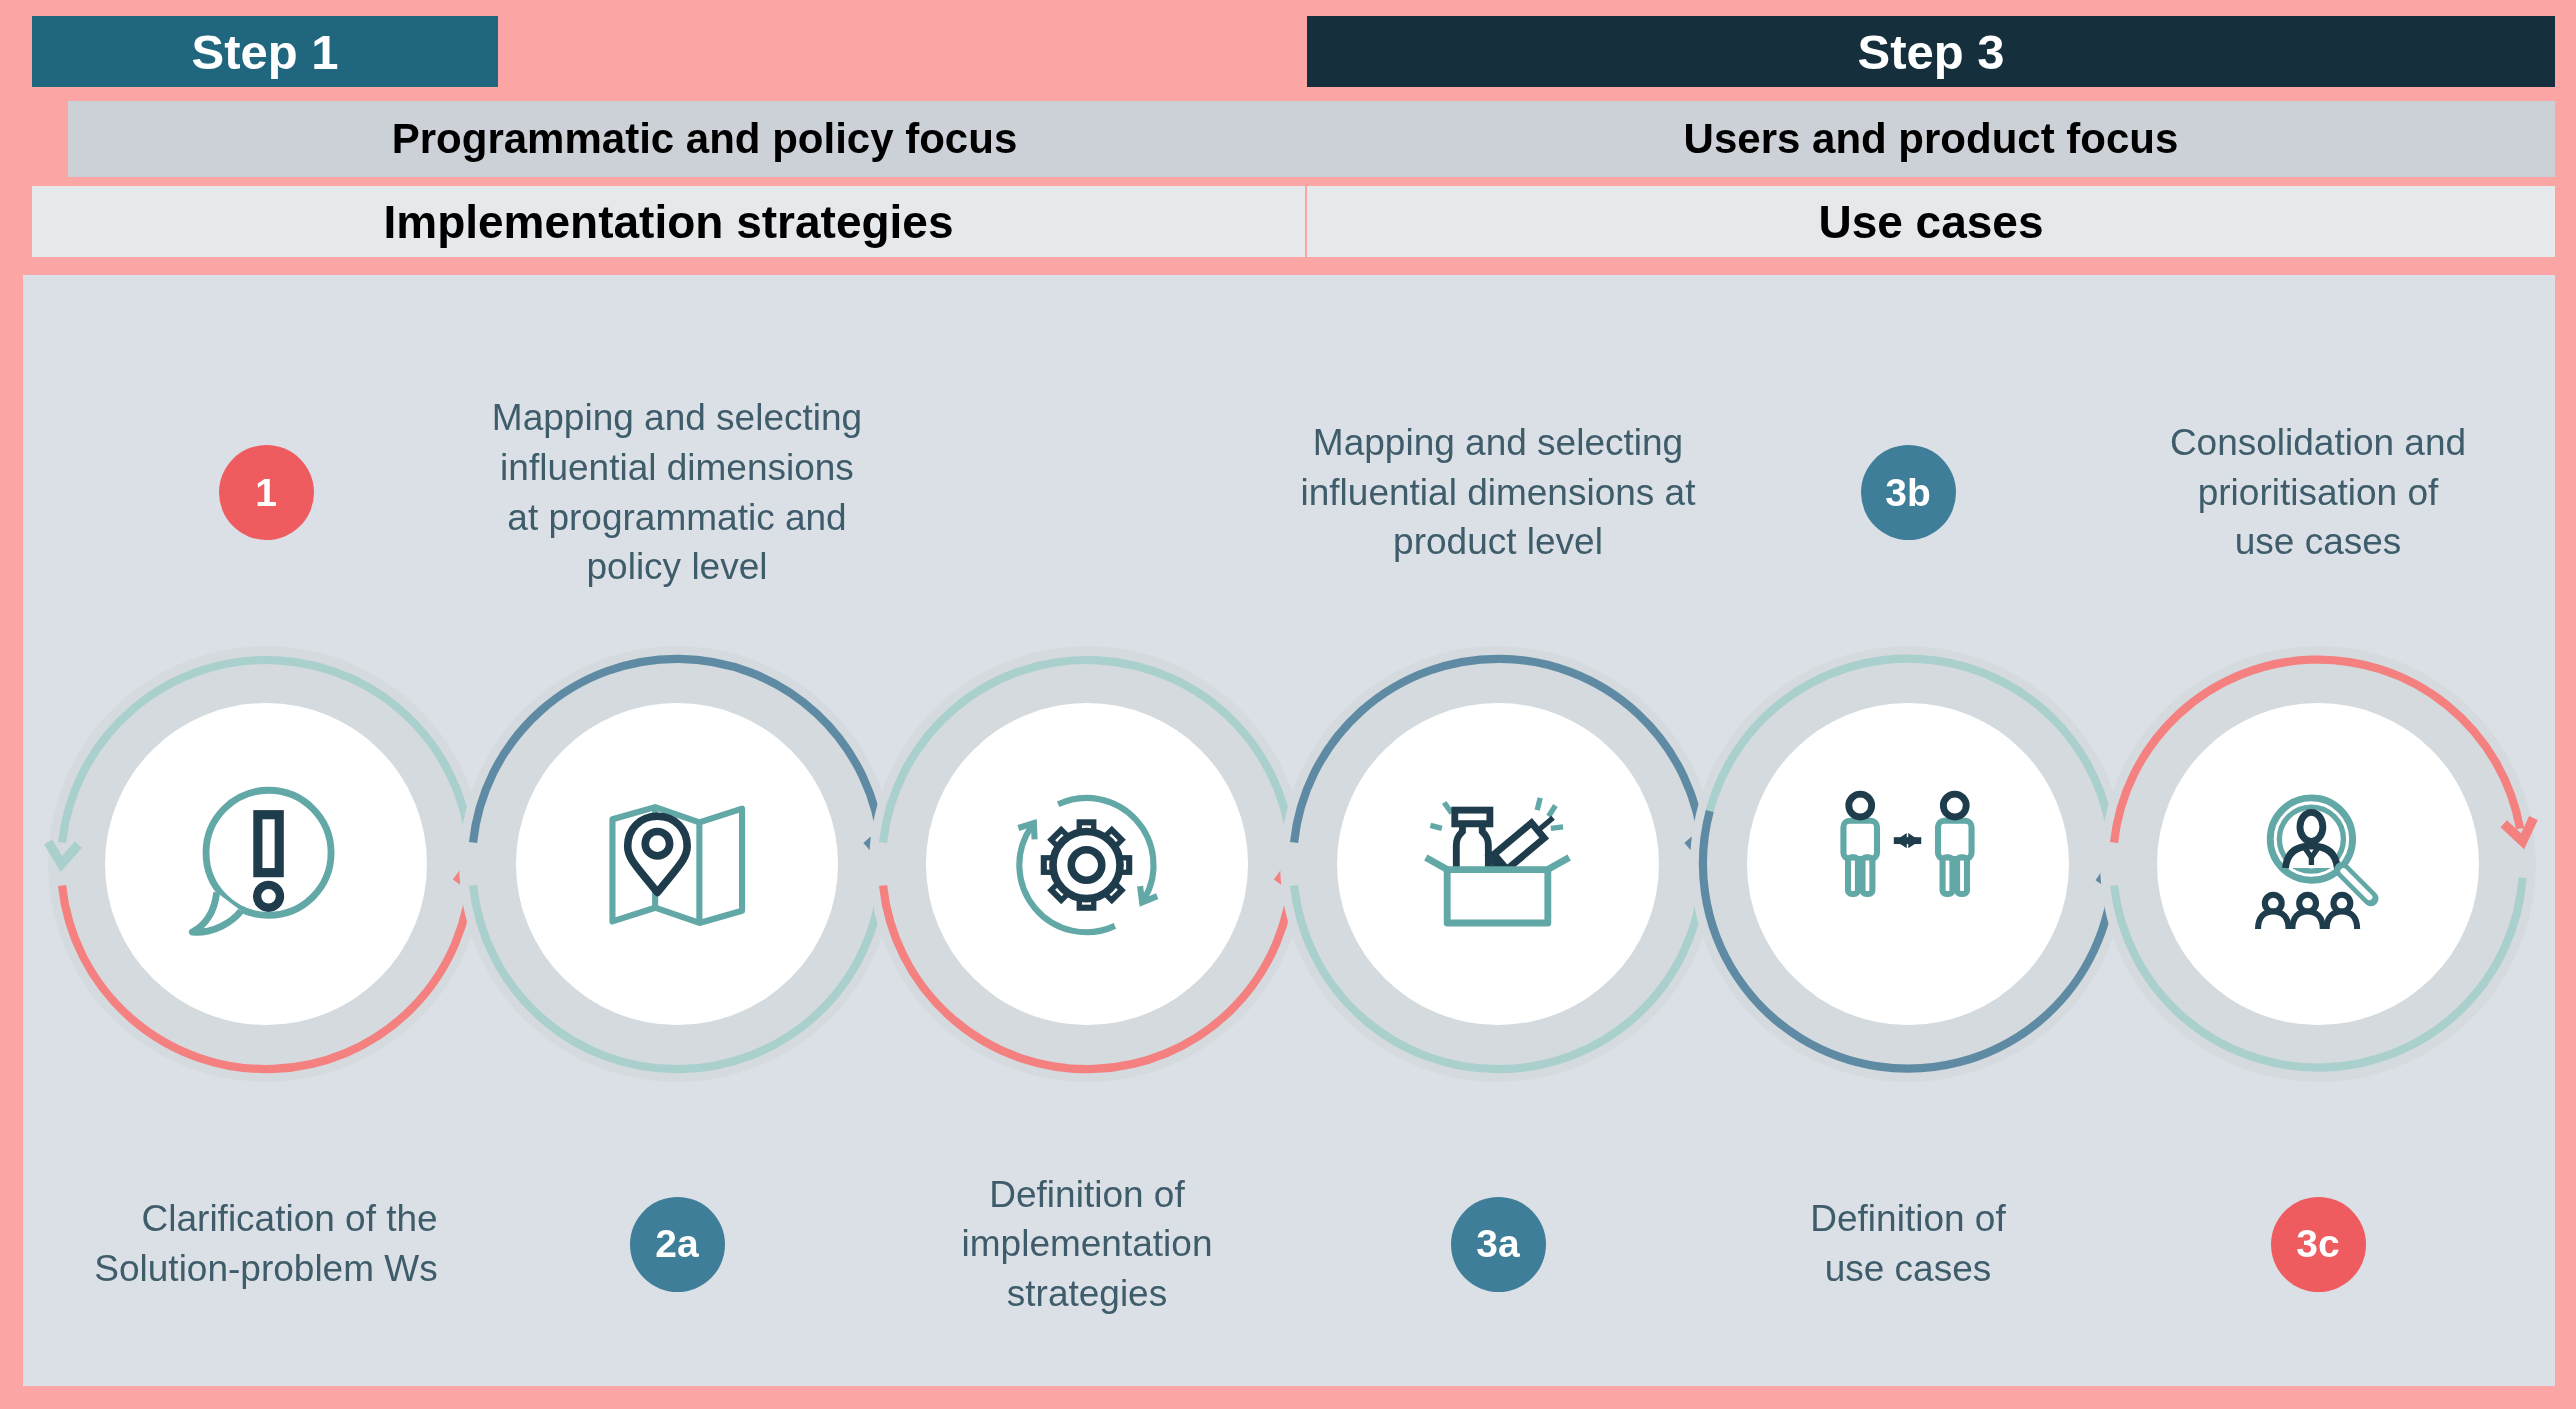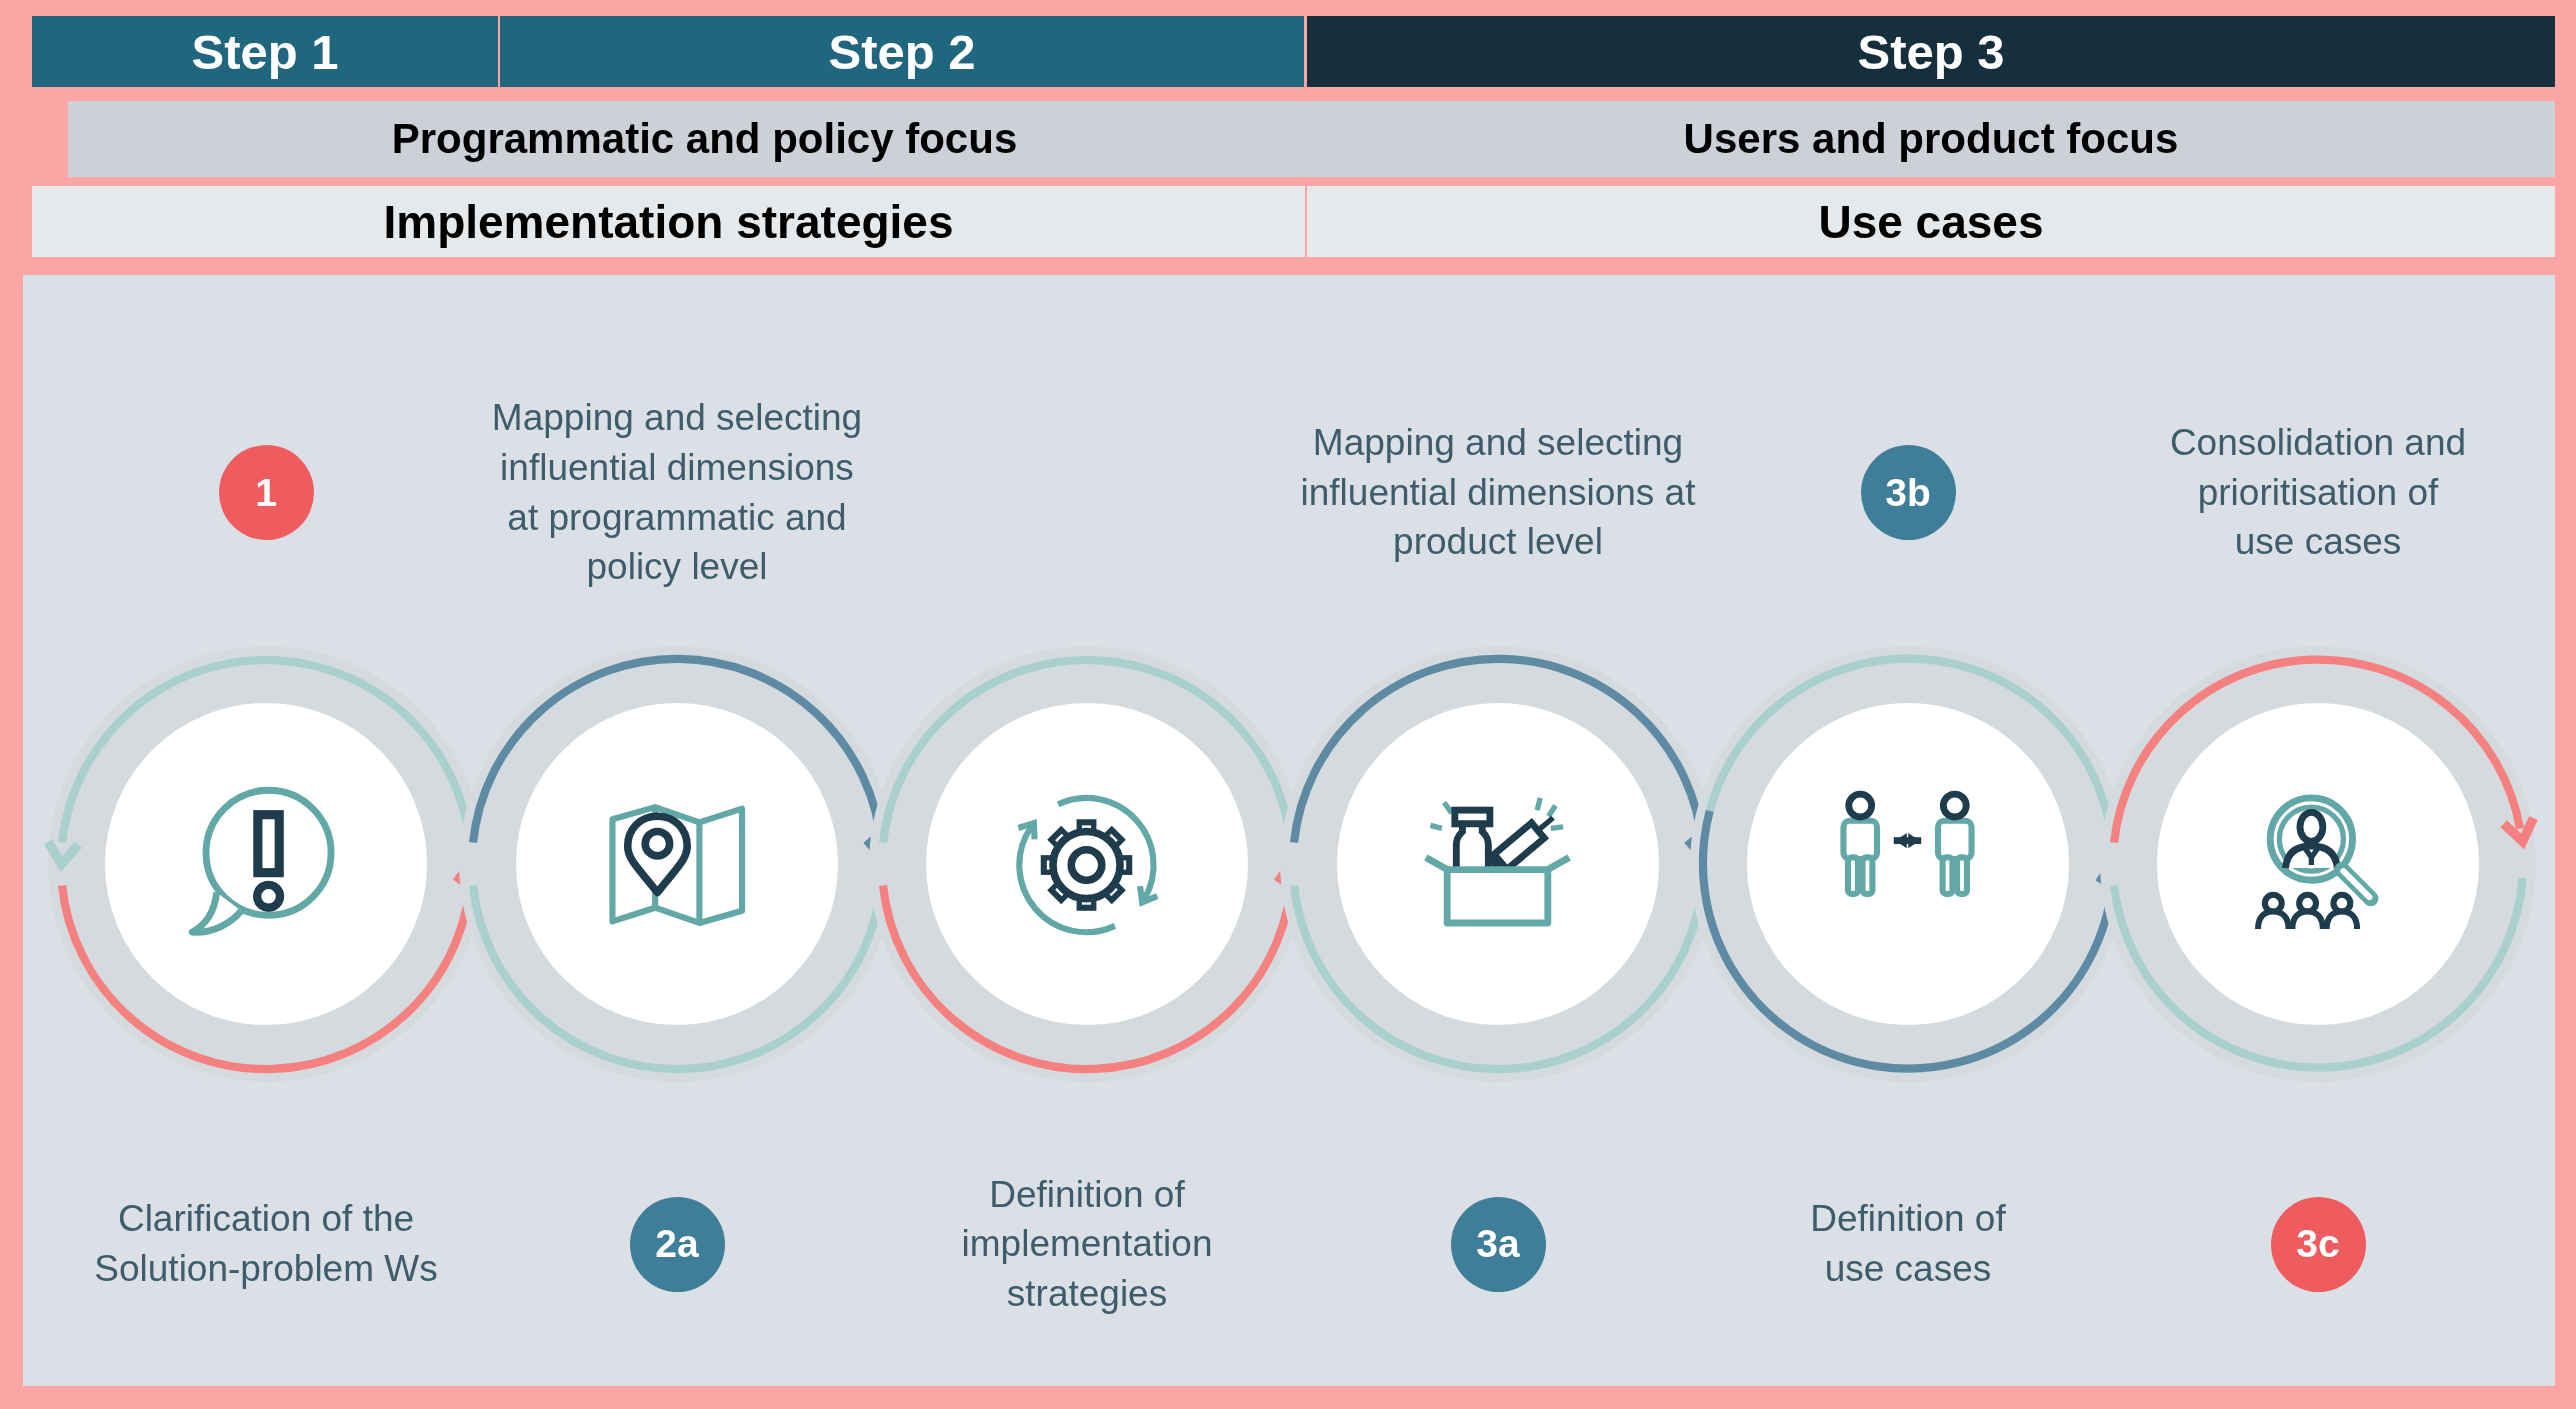--- a/index.html
+++ b/index.html
@@ -31,23 +31,20 @@
   .teal-l{stroke:#a9d0cc;} .coral-a{stroke:#f48080;} .steel{stroke:#5e8ba3;}
 </style>
 </head>
 <body>
 
 <div id="page">
 
   <div class="step-cell step-teal" style="left:32px;width:466px;">
       <span>Step 1</span>
     </div>
-  <div class="step-cell step-teal" style="left:500px;width:804px;">
-      <span>Step 2</span>
-    </div>
   <div class="step-cell step-navy" style="left:1307px;width:1248px;">
       <span>Step 3</span>
     </div>
 
   <div class="band-cell focus" style="left:32px;width:1273px;margin-left:36px;">
       <span>Programmatic and policy focus</span>
     </div>
   <div class="band-cell focus" style="left:1307px;width:1248px;">
       <span>Users and product focus</span>
     </div>
@@ -73,21 +70,21 @@
       <path class="chev teal-l" d="M -24,-33 L 0,0 L 24,-33" transform="translate(26,350) rotate(5)"></path>
       <path class="chev coral-a" d="M -24,-33 L 0,0 L 24,-33" transform="translate(676,346) rotate(180)"></path>
     </svg>
     <svg class="stage-icon" width="183" height="183" viewBox="0 0 240 240">
       <circle cx="124" cy="106" r="82" fill="#ffffff" stroke="#61a8a6" stroke-width="9"></circle>
       <path d="M 56,158 C 53,184 43,200 24,210 C 52,212 76,197 88,182" fill="#ffffff" stroke="#61a8a6" stroke-width="9" stroke-linejoin="round"></path>
       <rect x="110" y="56" width="28" height="76" fill="#ffffff" stroke="#1e3c4c" stroke-width="12"></rect>
       <circle cx="124" cy="163" r="15" fill="#ffffff" stroke="#1e3c4c" stroke-width="11"></circle>
     </svg>
     <div class="slot bottom">
-      <div class="plabel" style="max-width:404px;">Clarification of the
+      <div class="plabel" style="max-width:404px;text-align:right;">Clarification of the
 Solution-problem Ws</div>
     </div>
   </div>
 
   <div class="stage" style="left:456px;">
     <div class="slot top">
       <div class="plabel" style="max-width:442px;">Mapping and selecting
 influential dimensions
 at programmatic and
 policy level</div>

